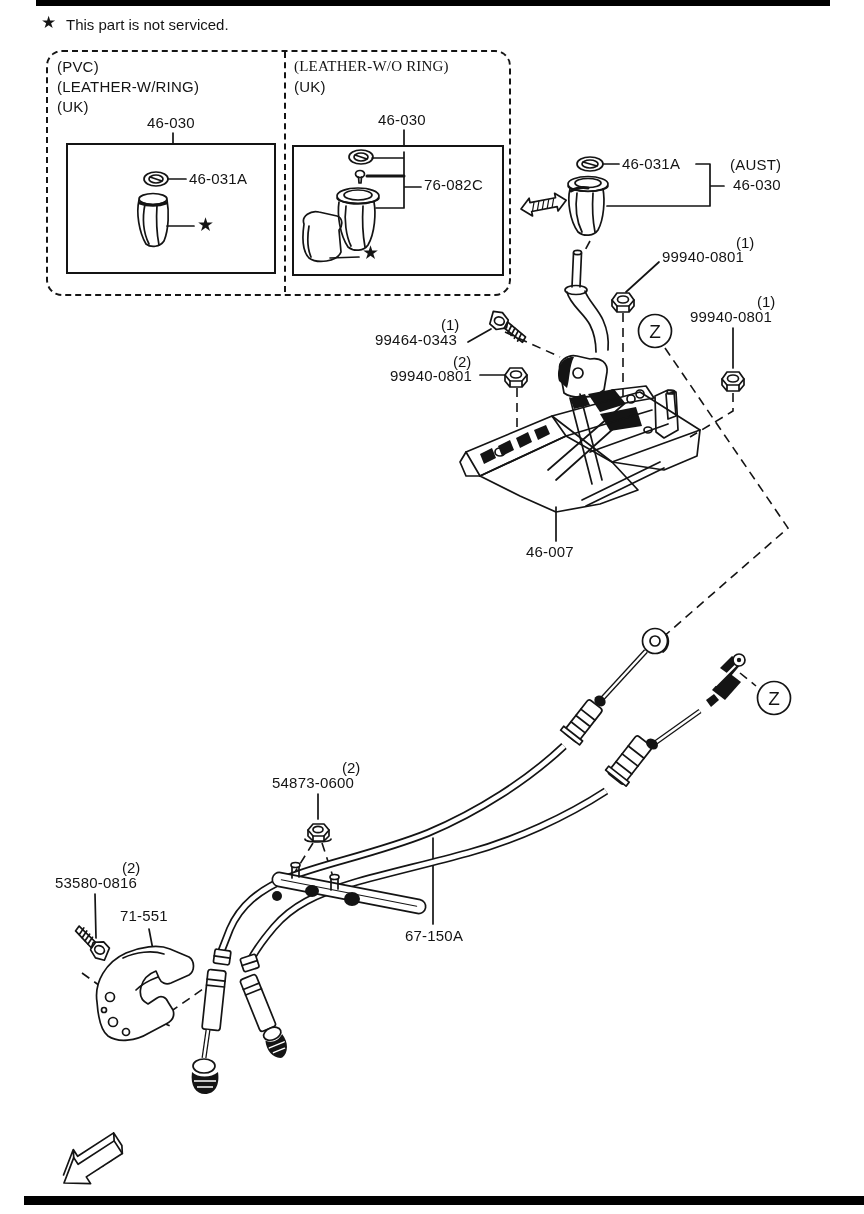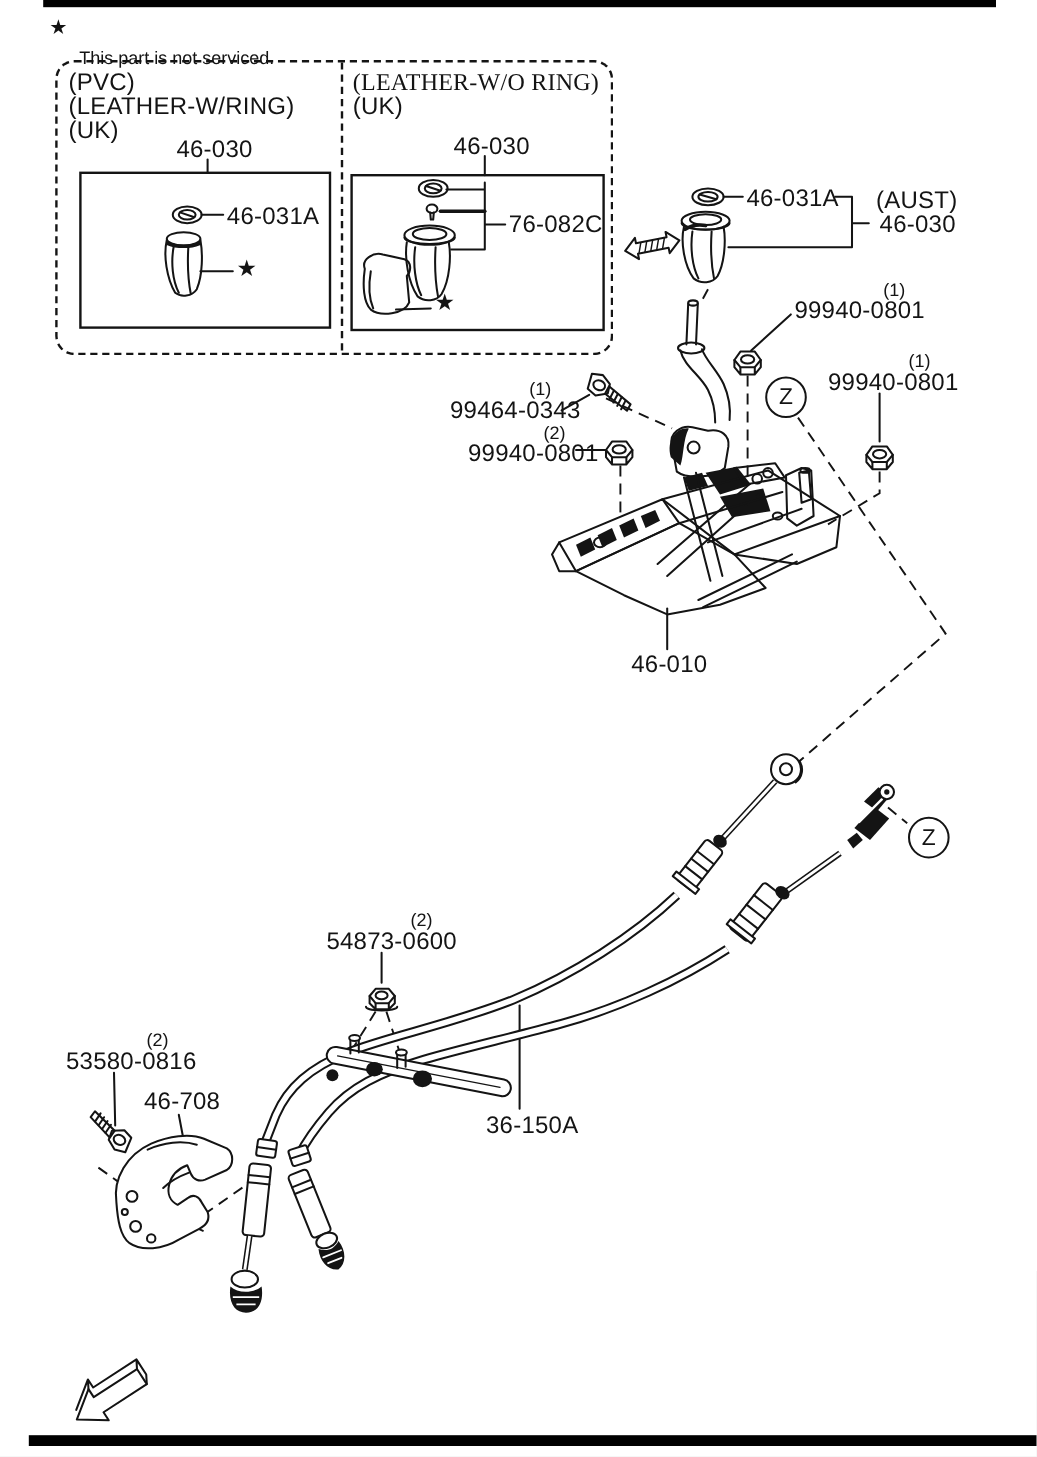--- a/index.html
+++ b/index.html
@@ -1,19 +1,19 @@
 <!DOCTYPE html>
 <html><head>
 <meta charset="utf-8">
 <style>
   html,body{margin:0;padding:0;background:#e8e8e8;}
   .page{position:relative;width:864px;height:1214px;background:#ffffff;overflow:hidden;
         font-family:"Liberation Sans",sans-serif;color:#141414;}
   .bar{position:absolute;background:#000;}
-  .lbl{position:absolute;white-space:nowrap;font-size:20px;letter-spacing:0.2px;}
+  .lbl{position:absolute;white-space:nowrap;font-size:15px;letter-spacing:0.2px;}
   .qty{position:absolute;white-space:nowrap;font-size:15px;}
   .note{position:absolute;font-size:15px;}
   .star{position:absolute;font-size:19px;line-height:1;}
   .zletter{position:absolute;font-size:19px;width:18px;text-align:center;line-height:1;}
   .dashedbox{position:absolute;border:2.5px dashed #141414;border-radius:16px;}
   .divider{position:absolute;border-left:2.5px dashed #141414;}
   .solidbox{position:absolute;border:2px solid #141414;}
   .fwdtext{position:absolute;font-size:13px;font-weight:bold;font-style:italic;
            letter-spacing:1.5px;transform:rotate(-33deg);transform-origin:0 0;}
   svg{position:absolute;left:0;top:0;}
@@ -29,21 +29,21 @@
 </style>
 </head>
 <body>
 
 <div class="page">
 
   <div class="bar" style="left:36px;top:0;width:794px;height:6px;"></div>
   <div class="bar" style="left:24px;top:1196px;width:840px;height:9px;"></div>
 
   <div class="star" style="left:41px;top:14px;font-size:17px;">★</div>
-  <div class="note" style="left:66px;top:16px;margin-top:24px;">This part is not serviced.</div>
+  <div class="note" style="left:66px;top:16px;">This part is not serviced.</div>
 
   <div class="dashedbox" style="left:46px;top:50px;width:461px;height:242px;"></div>
   <div class="divider" style="left:284px;top:52px;height:240px;"></div>
 
   <div class="lbl" style="left:57px;top:58px;">(PVC)</div>
   <div class="lbl" style="left:57px;top:78px;">(LEATHER-W/RING)</div>
   <div class="lbl" style="left:57px;top:98px;">(UK)</div>
   <div class="lbl" style="left:147px;top:114px;">46-030</div>
   <div class="solidbox" style="left:66px;top:143px;width:206px;height:127px;"></div>
   <div class="lbl" style="left:189px;top:170px;">46-031A</div>
@@ -65,30 +65,30 @@
 
   <div class="qty" style="left:757px;top:293px;">(1)</div>
   <div class="lbl" style="left:690px;top:308px;">99940-0801</div>
 
   <div class="qty" style="left:441px;top:316px;">(1)</div>
   <div class="lbl" style="left:375px;top:331px;">99464-0343</div>
 
   <div class="qty" style="left:453px;top:353px;">(2)</div>
   <div class="lbl" style="left:390px;top:367px;">99940-0801</div>
 
-  <div class="lbl" style="left:526px;top:543px;">46-010</div>
+  <div class="lbl" style="left:526px;top:543px;">46-007</div>
 
   <div class="qty" style="left:342px;top:759px;">(2)</div>
   <div class="lbl" style="left:272px;top:774px;">54873-0600</div>
 
   <div class="qty" style="left:122px;top:859px;">(2)</div>
   <div class="lbl" style="left:55px;top:874px;">53580-0816</div>
 
-  <div class="lbl" style="left:120px;top:907px;">46-708</div>
-  <div class="lbl" style="left:405px;top:927px;">36-150A</div>
+  <div class="lbl" style="left:120px;top:907px;">71-551</div>
+  <div class="lbl" style="left:405px;top:927px;">67-150A</div>
 
   <div class="zletter" style="left:646px;top:322px;">Z</div>
   <div class="zletter" style="left:765px;top:689px;">Z</div>
 
   <div class="fwdtext" style="left:82px;top:1166px;">FWD</div>
 
   <svg width="864" height="1214" viewBox="0 0 864 1214">
 
     <g class="dash">
       <path d="M590,241 L583,254"></path>

